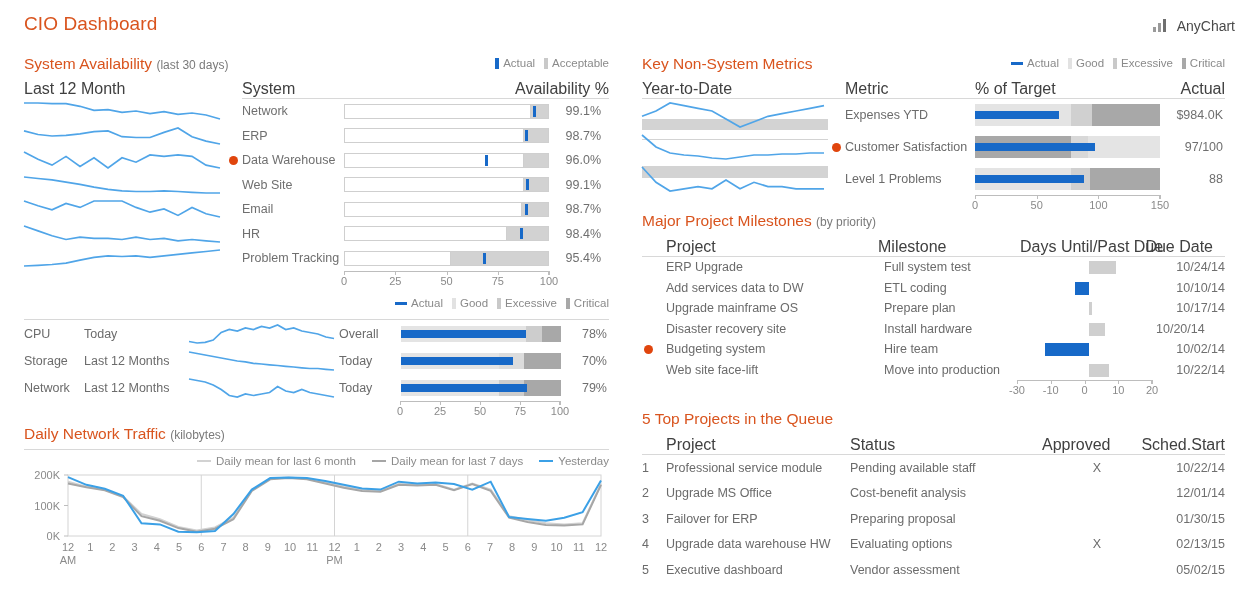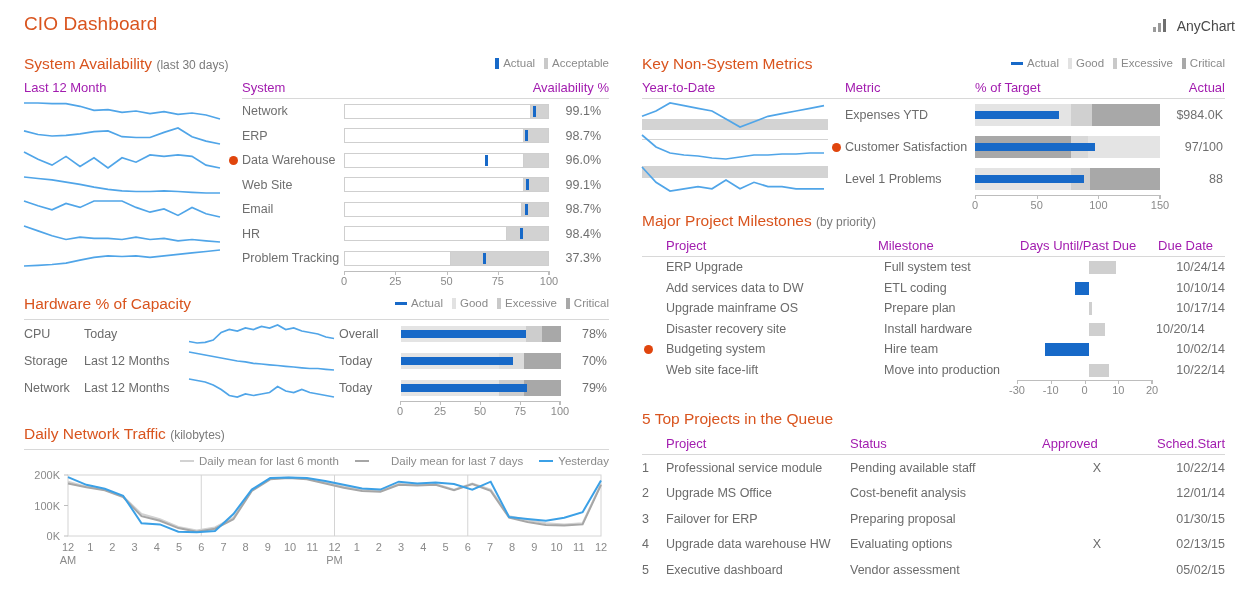--- a/index.html
+++ b/index.html
@@ -34,21 +34,21 @@
   .legend span.item { display: flex; align-items: center; gap: 4px; }
   .sw { display: inline-block; width: 4px; height: 11px; }
   .sw.line { width: 12px; height: 3px; background: #1769c8; }
   .sw.actual { background: #1769c8; }
   .sw.acceptable { background: #c9c9c9; }
   .sw.good { background: #e2e2e2; }
   .sw.excessive { background: #c9c9c9; }
   .sw.critical { background: #a8a8a8; }
 
   .hdr-rule { border-bottom: 1px solid #d8d8d8; height: 0; }
-  .col-hdr { font-size: 13px; color: #a21caf; }
+  .col-hdr { font-size: 16px; color: #404040; }
 
   .dot { display: inline-block; width: 9px; height: 9px; border-radius: 50%; background: #e0450d; }
 
   
   .blt { position: relative; height: 15px; background: #d2d2d2; border: 1px solid #cfcfcf; }
   .blt .range { position: absolute; left: 0; top: 0; bottom: 0; background: #ffffff; border-right: 1px solid #cfcfcf; }
   .blt .tick { position: absolute; top: 1px; bottom: 1px; width: 3px; background: #1769c8; }
 
   
   .blt2 { position: relative; height: 16px; background: #e4e4e4; }
@@ -210,21 +210,21 @@
             </svg>
           </div>
           <div style="width: 18px; text-align: center;"></div>
           <div style="width: 102px; font-size: 12.5px; color: rgb(111, 111, 111);">Problem Tracking</div>
           <div style="width: 205px;">
             <div class="blt">
               <div class="range" style="width: 52%;"></div>
               <div class="tick" style="left: calc(68.5% - 1.5px);"></div>
             </div>
           </div>
-          <div class="val" style="width: 52px; padding-left: 8px; text-align: right;">37.3%</div>
+          <div class="val" style="width: 52px; padding-left: 8px; text-align: right;">95.4%</div>
         </div>
       </div>
     <div style="margin-left:320px; width:205px;" id="sa-axis">
         <div class="axis">
           <div class="ln"></div>
           <div class="tk" style="left: 0%;"></div>
           <div class="lb" style="left: 0%;">0</div>
           <div class="tk" style="left: 25%;"></div>
           <div class="lb" style="left: 25%;">25</div>
           <div class="tk" style="left: 50%;"></div>
@@ -232,21 +232,20 @@
           <div class="tk" style="left: 75%;"></div>
           <div class="lb" style="left: 75%;">75</div>
           <div class="tk" style="left: 100%;"></div>
           <div class="lb" style="left: 100%;">100</div>
         </div>
       </div>
   </div>
 
   <div class="panel" style="left:24px; top:295px; width:585px;">
     <div style="position:relative; height:20px;">
-      <div class="panel-title">Hardware % of Capacity</div>
       <div class="legend">
         <span class="item">
             <i class="sw line"></i>
             <span>Actual</span>
           </span>
         <span class="item">
             <i class="sw good"></i>
             <span>Good</span>
           </span>
         <span class="item">
@@ -340,21 +339,21 @@
     <div class="panel-title">
       <span>Daily Network Traffic</span>
       <span class="sub">(kilobytes)</span>
     </div>
     <div class="hdr-rule" style="margin-top:6px;"></div>
     <div id="nt-legend" style="display:flex; justify-content:flex-end; gap:16px; font-size:11.5px; color:#8a8a8a; margin-top:5px;">
         <span style="display: flex; align-items: center; gap: 5px;">
           <i style="display: inline-block; width: 14px; height: 2px; background: rgb(210, 210, 210);"></i>
           <span>Daily mean for last 6 month</span>
         </span>
-        <span style="display: flex; align-items: center; gap: 22px;">
+        <span style="display: flex; align-items: center; gap: 5px;">
           <i style="display: inline-block; width: 14px; height: 2px; background: rgb(166, 166, 166);"></i>
           <span>Daily mean for last 7 days</span>
         </span>
         <span style="display: flex; align-items: center; gap: 5px;">
           <i style="display: inline-block; width: 14px; height: 2px; background: rgb(59, 160, 230);"></i>
           <span>Yesterday</span>
         </span>
       </div>
     <div id="nt-chart" style="margin-top:2px;">
         <svg width="585" height="105">

